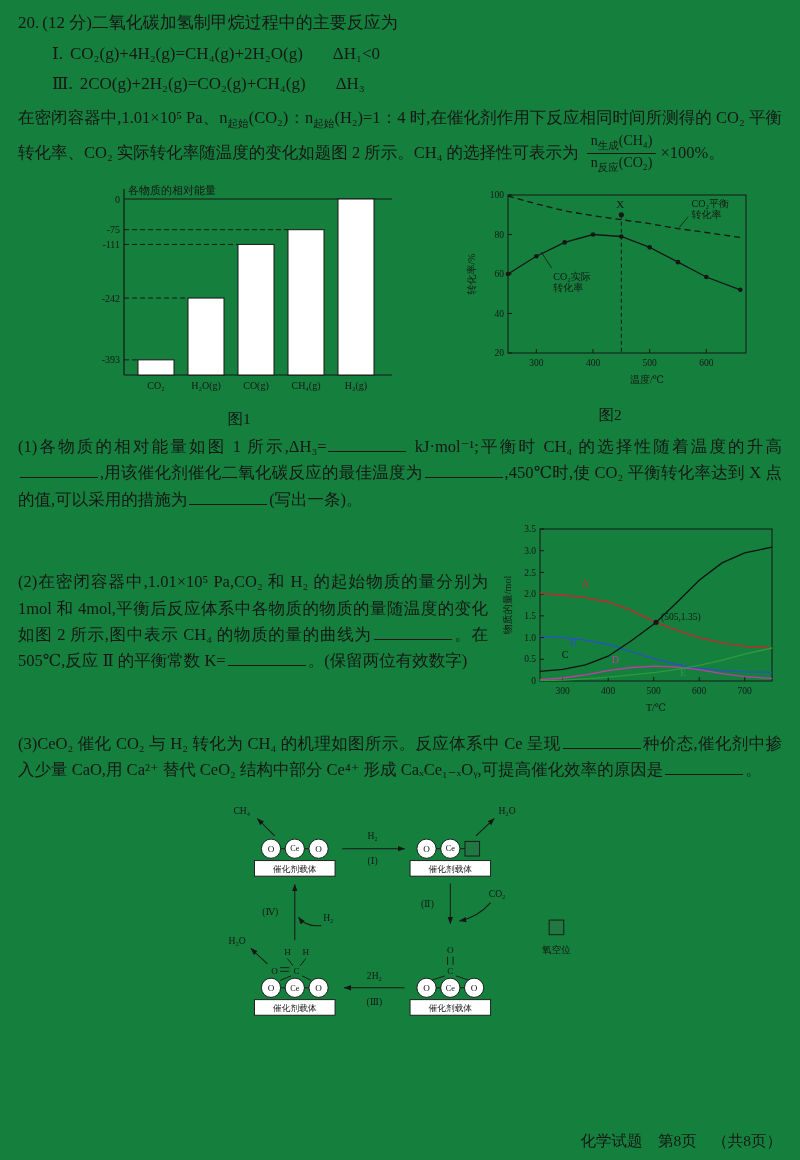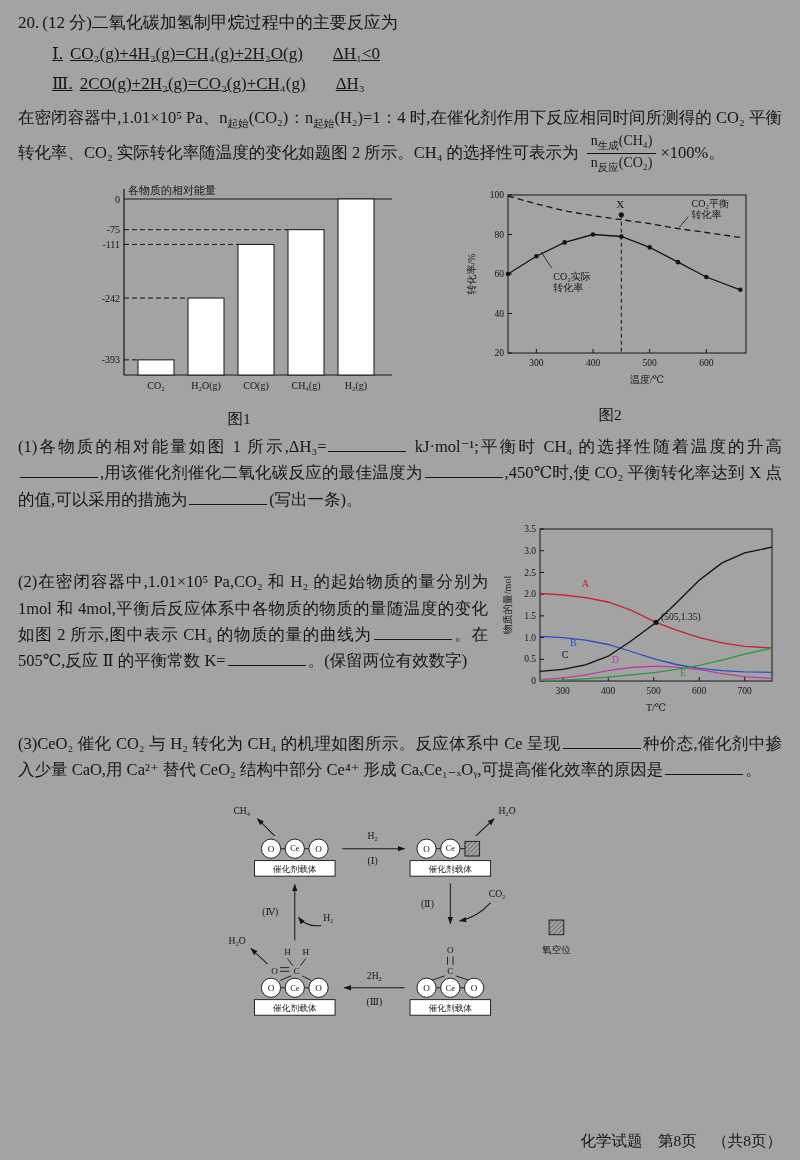--- a/index.html
+++ b/index.html
@@ -1,22 +1,22 @@
 <!DOCTYPE html>
 <html><head>
 <meta charset="utf-8">
 <style>
   html,body{margin:0;padding:0;background:#fff;}
   body{font-family:"Liberation Serif","DejaVu Serif",serif;color:#161616;}
-  .page{width:800px;height:1160px;box-sizing:border-box;background:#a3a3a3;
+  .page{width:800px;height:1160px;box-sizing:border-box;background:#15803d;
         padding:10px 18px 8px;overflow:hidden;display:flex;flex-direction:column;}
   .q-head{font-size:17px;line-height:1.55;}
   .q-no{margin-right:3px;}
   .equations{margin:3px 0 2px 34px;font-size:17px;}
-  .eq-line{line-height:1.75;text-decoration:underline;}
+  .eq-line{line-height:1.75;}
   .eq-label{margin-right:7px;}
   .eq-dh{margin-left:30px;}
   .para{font-size:16.5px;line-height:1.6;text-align:justify;margin:4px 0;}
   .cjsub{font-size:10.5px;vertical-align:-4px;}
   .frac{display:inline-block;vertical-align:middle;text-align:left;font-size:14px;line-height:1.2;margin:0 4px;}
   .fr-num{display:block;border-bottom:1px solid #161616;padding:0 4px 1px;}
   .fr-den{display:block;padding:1px 4px 0;}
   .blank{display:inline-block;min-width:78px;height:1em;border-bottom:1px solid #161616;margin:0 2px;vertical-align:baseline;}
   .fig-row{display:flex;gap:60px;margin:4px 0 0 56px;}
   figure{margin:0;text-align:center;}

